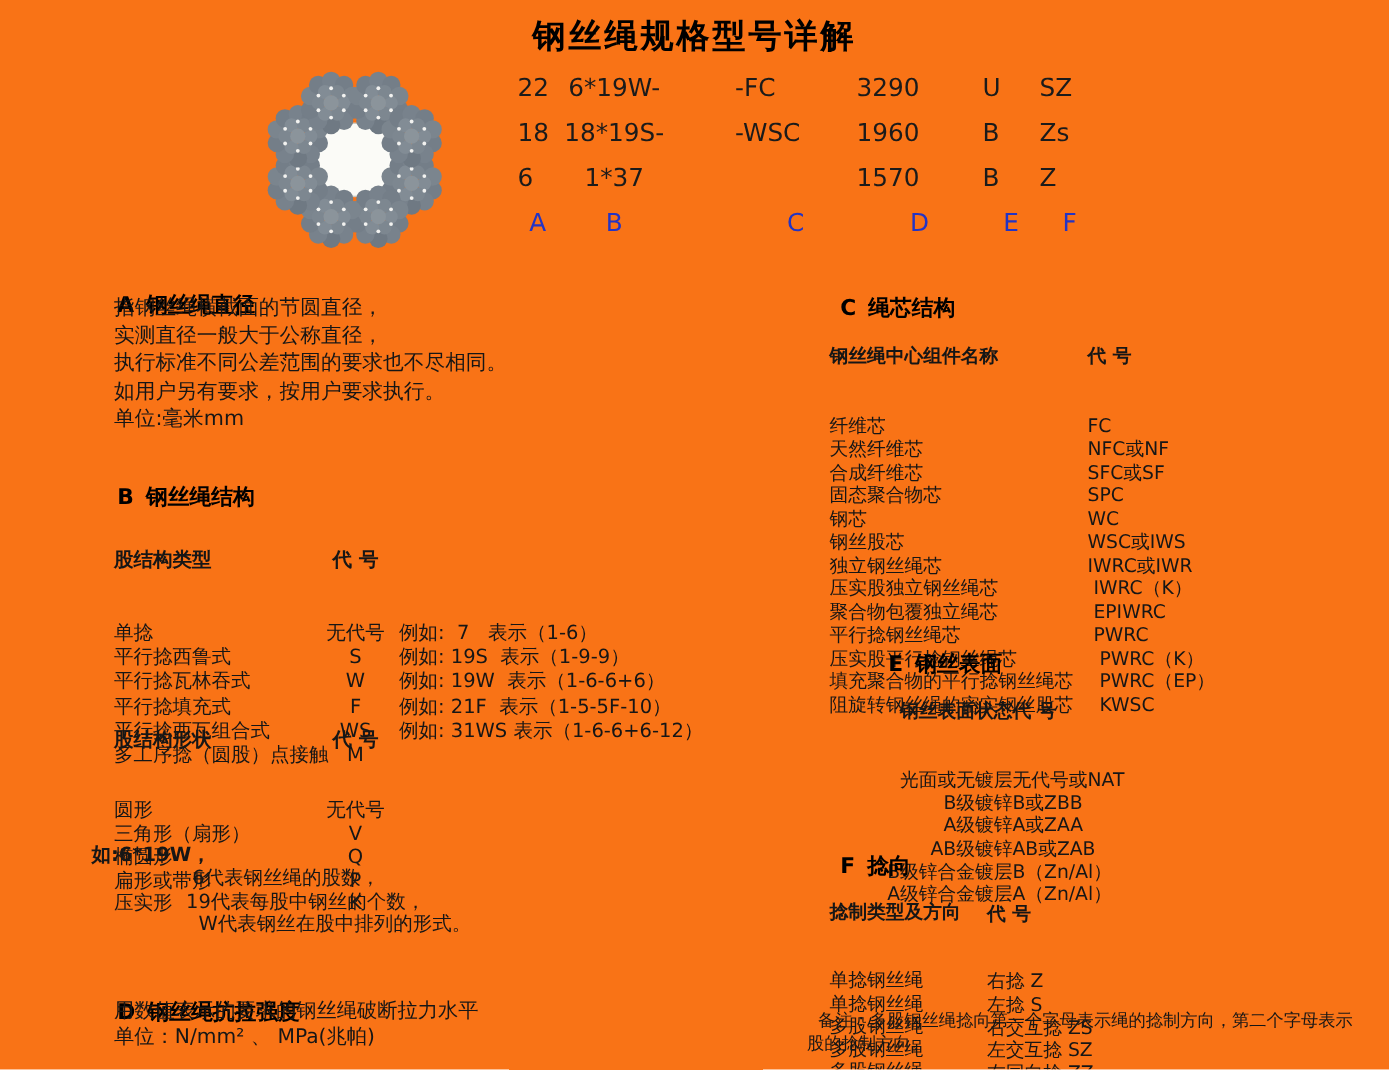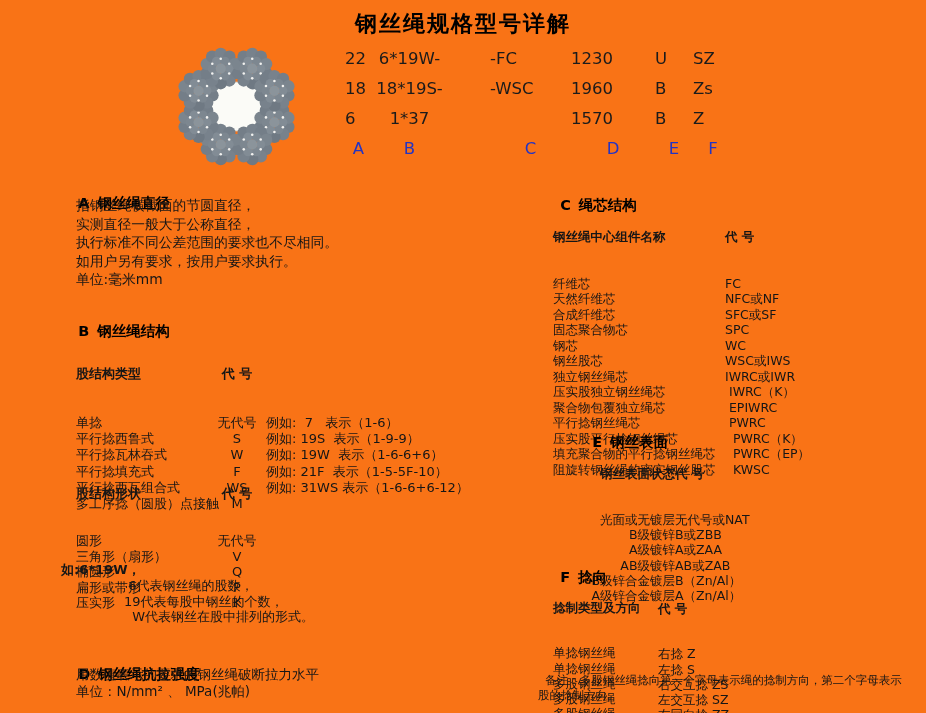--- a/index.html
+++ b/index.html
@@ -98,21 +98,21 @@
     <use href="#strand" x="104.1" y="27.2"></use>
     <use href="#strand" x="126.8" y="49.9"></use>
   </svg>
 
   <div class="spec">
     <div>
         <div class="spec-row">
         <span>22</span>
         <span>6*19W-</span>
         <span>-FC</span>
-        <span>1230</span>
+        <span>3290</span>
         <span>U</span>
         <span>SZ</span>
       </div>
         <div class="spec-row">
         <span>18</span>
         <span>18*19S-</span>
         <span>-WSC</span>
         <span>1960</span>
         <span>B</span>
         <span>Zs</span>

